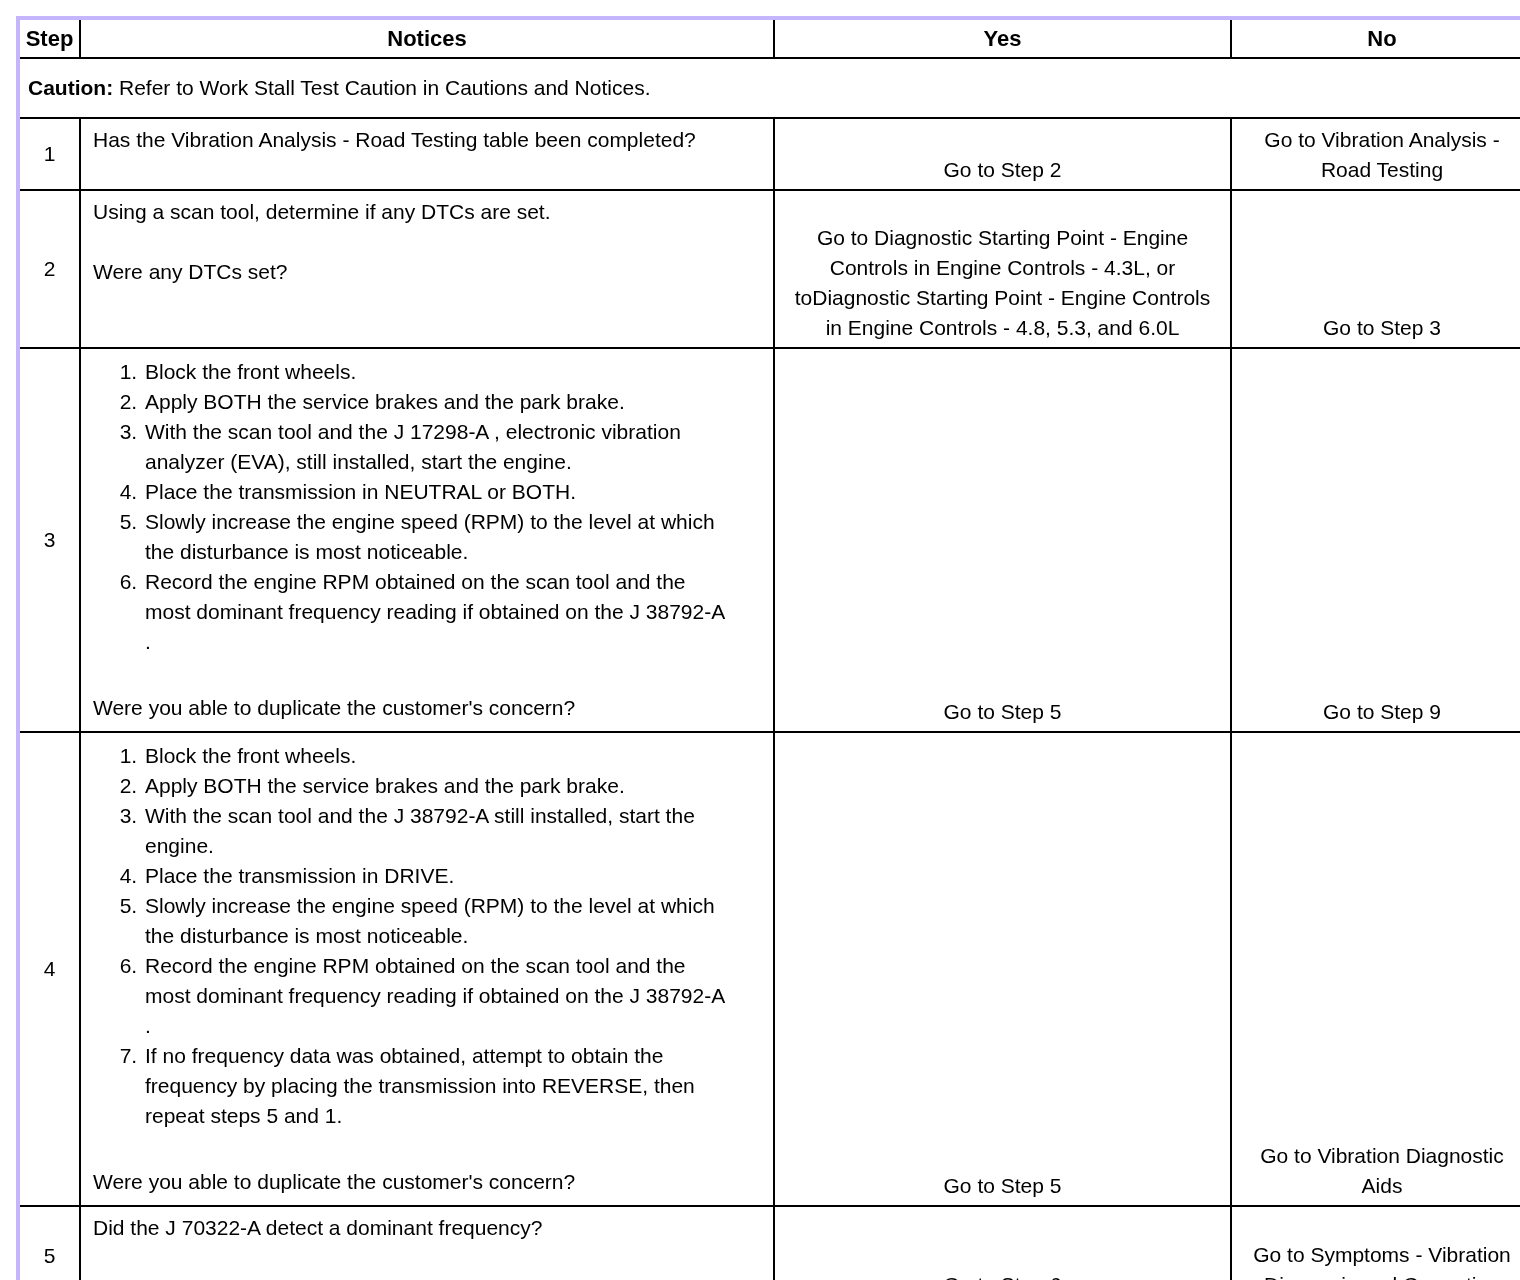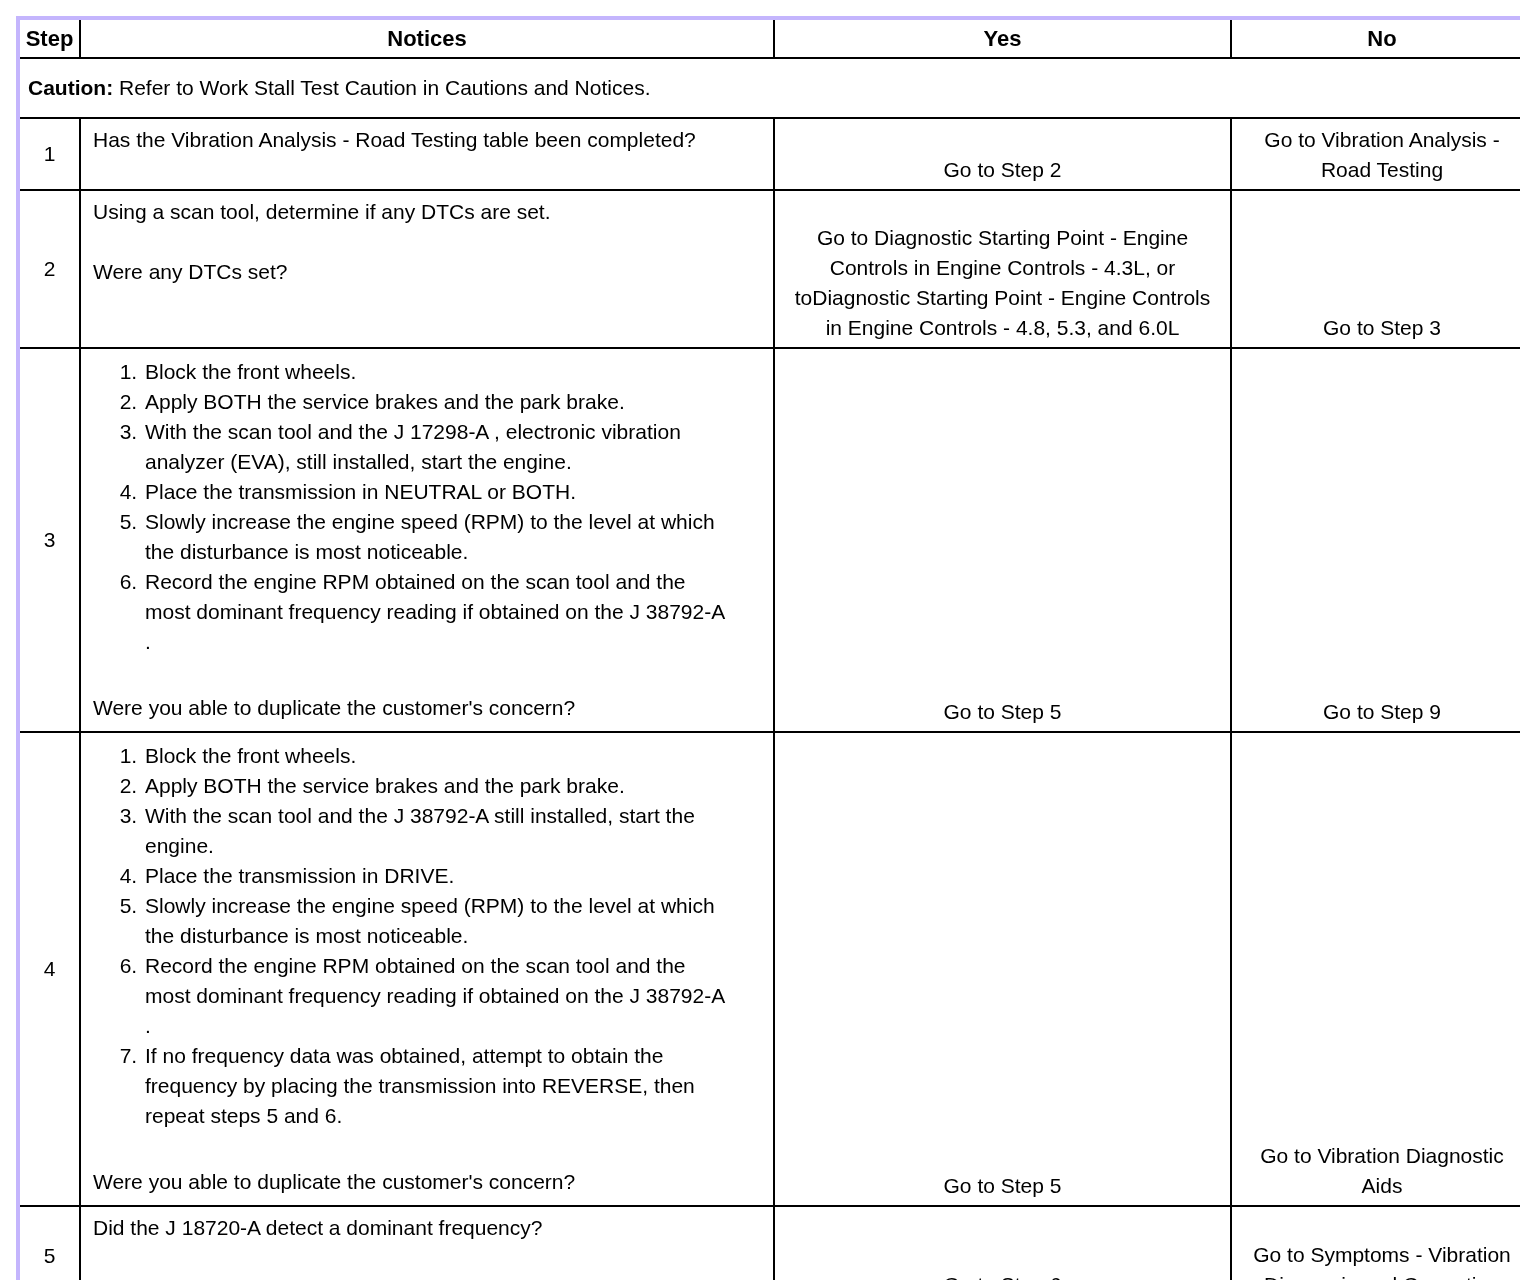--- a/index.html
+++ b/index.html
@@ -161,30 +161,30 @@
         <tr class="row-step-4">
           <td class="step-cell">4</td>
           <td class="action-cell">
             <ol>
               <li>Block the front wheels.</li>
               <li>Apply BOTH the service brakes and the park brake.</li>
               <li>With the scan tool and the J 38792-A still installed, start the engine.</li>
               <li>Place the transmission in DRIVE.</li>
               <li>Slowly increase the engine speed (RPM) to the level at which the disturbance is most noticeable.</li>
               <li>Record the engine RPM obtained on the scan tool and the most dominant frequency reading if obtained on the J 38792-A .</li>
-              <li>If no frequency data was obtained, attempt to obtain the frequency by placing the transmission into REVERSE, then repeat steps 5 and 6.</li>
+              <li>If no frequency data was obtained, attempt to obtain the frequency by placing the transmission into REVERSE, then repeat steps 5 and 1.</li>
             </ol>
             <p class="question">Were you able to duplicate the customer's concern?</p>
           </td>
           <td class="result-cell">Go to Step 5</td>
           <td class="result-cell">Go to Vibration Diagnostic Aids</td>
         </tr>
         <tr class="row-step-5">
           <td class="step-cell">5</td>
           <td class="action-cell">
-            <p class="intro">Did the J 18720-A detect a dominant frequency?</p>
+            <p class="intro">Did the J 70322-A detect a dominant frequency?</p>
           </td>
           <td class="result-cell">Go to Step 6</td>
           <td class="result-cell">Go to Symptoms - Vibration Diagnosis and Correction</td>
         </tr>
       </tbody>
   </table>
 </div>
 
 </body></html>

